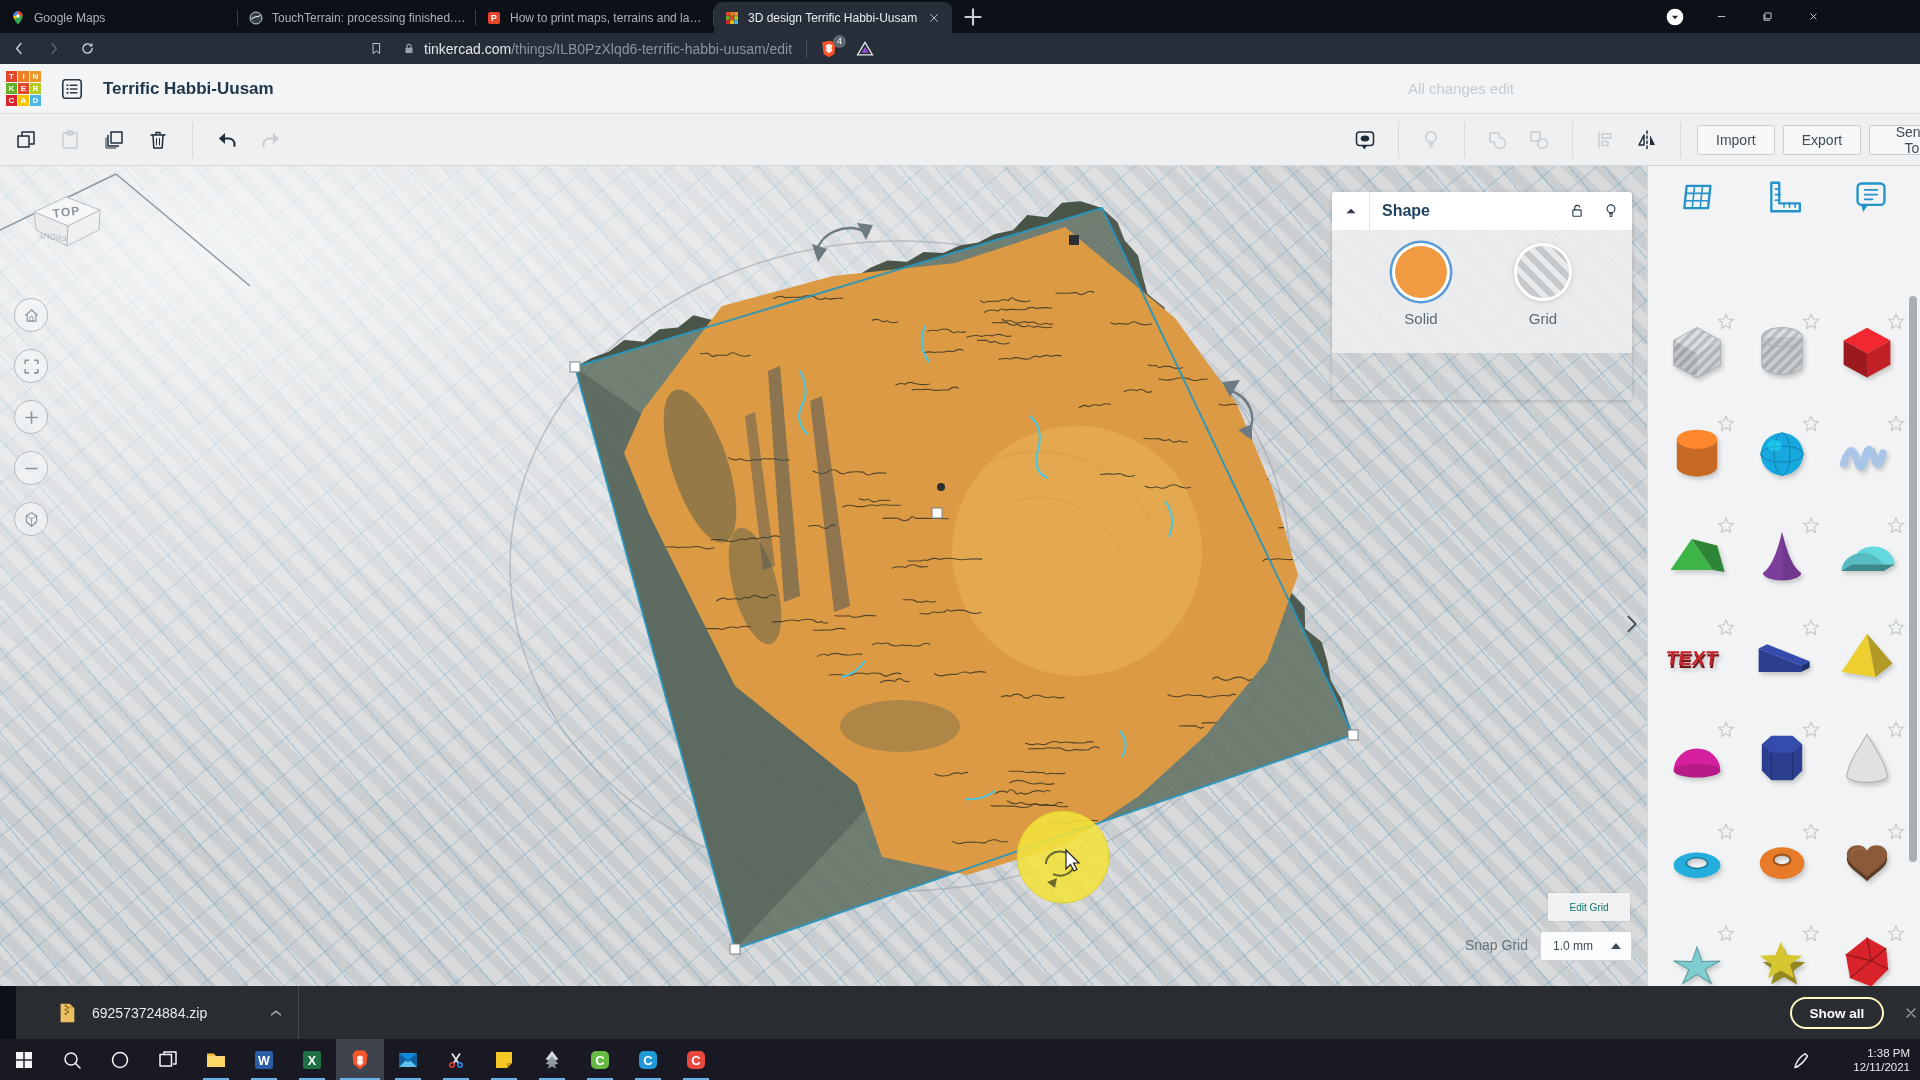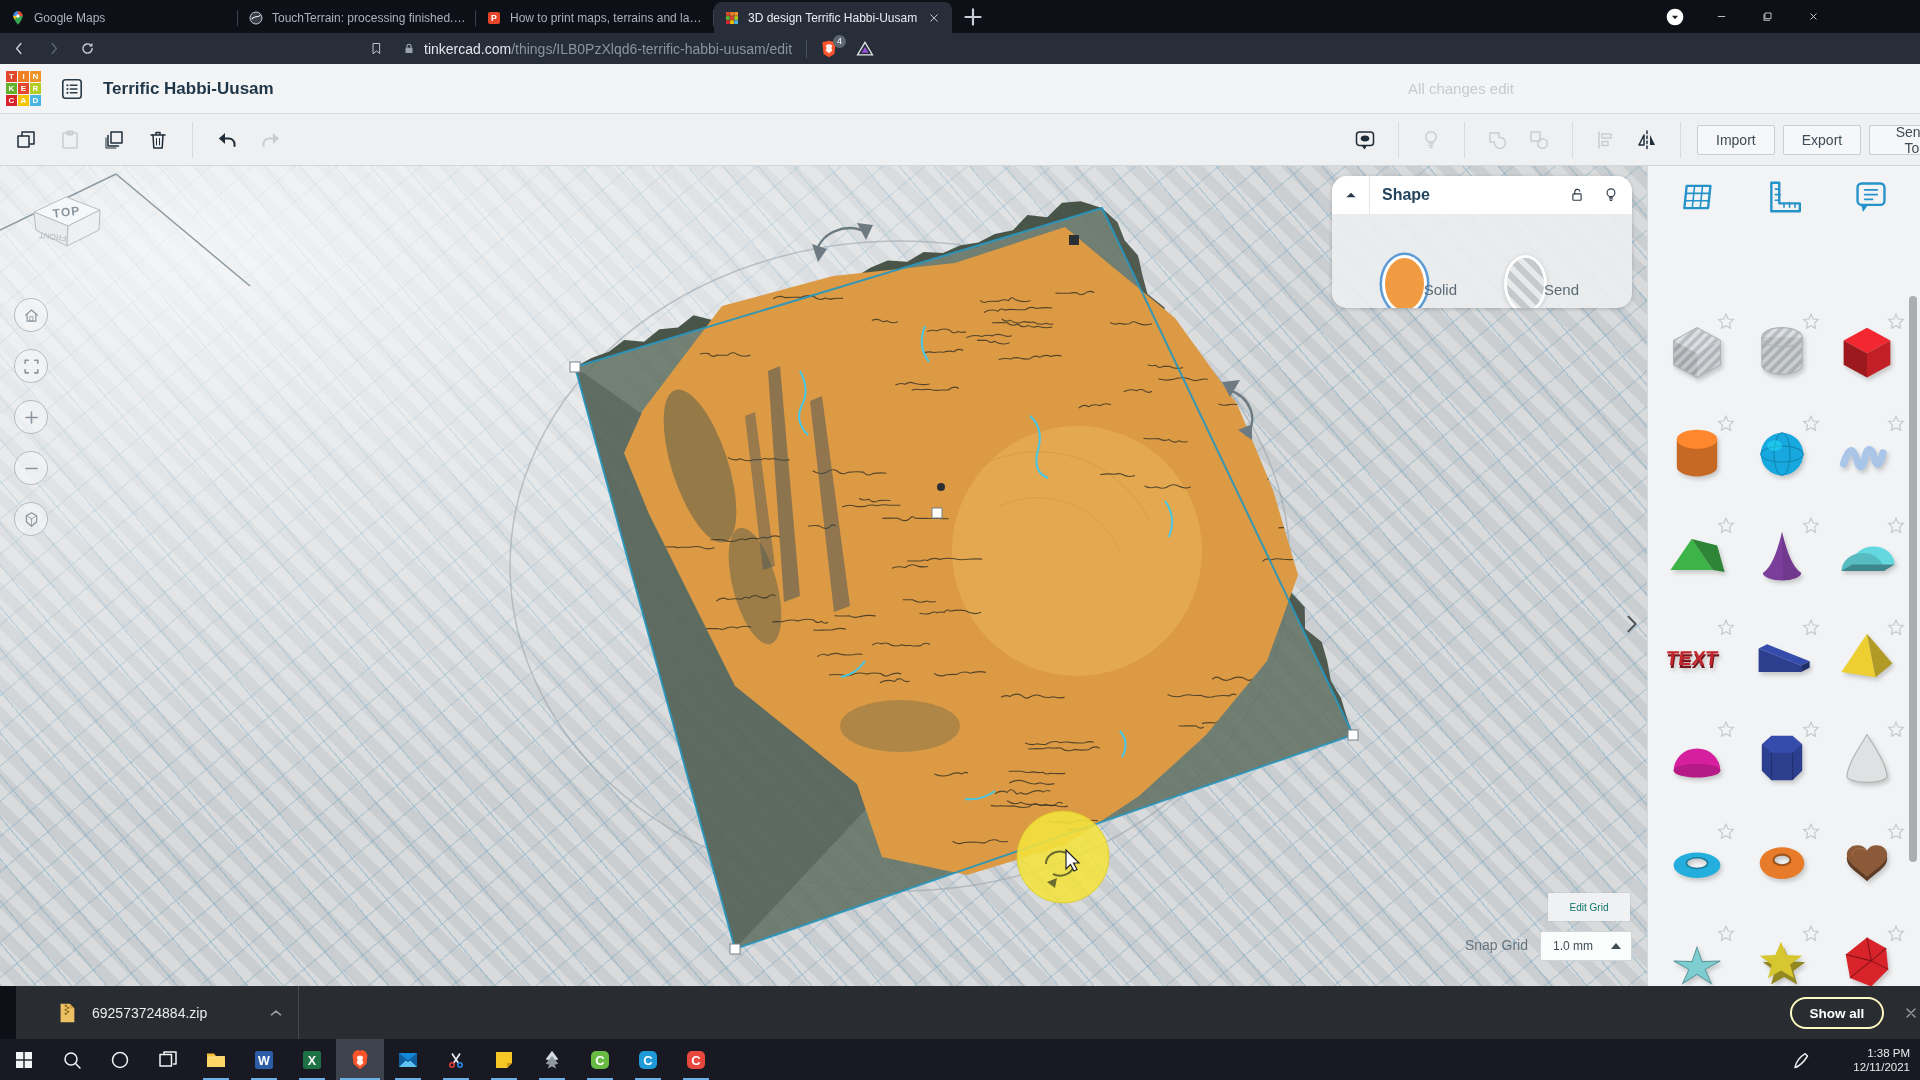--- a/index.html
+++ b/index.html
@@ -78,29 +78,29 @@
       repeating-linear-gradient(45deg,#d8dadc 0 11px,#cbced1 11px 22px);}
   #scene{position:absolute;left:0;top:0}
   #viewcube{left:26px;top:22px;width:88px;height:70px}
   #navcol{left:14px;top:132px;width:36px;display:flex;flex-direction:column;gap:17px;position:absolute}
   .navbtn{width:34px;height:34px;border-radius:50%;border:1px solid #b5bcc2;background:rgba(246,248,249,.55);color:#8a949c;display:flex;align-items:center;justify-content:center}
   .navbtn svg{width:19px;height:19px}
   #expand-chevron{left:1620px;top:438px;width:24px;height:40px;color:#474f54;font-size:0;position:absolute}
   #expand-chevron svg{width:22px;height:30px}
 
   
-  #shapepanel{left:1332px;top:10px;width:300px;height:132px;border-radius:15px;overflow:hidden;box-shadow:0 1px 4px rgba(0,0,0,.18)}
+  #shapepanel{left:1332px;top:26px;width:300px;height:208px;border-radius:3px;overflow:hidden;box-shadow:0 1px 4px rgba(0,0,0,.18)}
   #sp-head{height:38px;background:#fff;display:flex;align-items:center}
   #sp-caret{width:38px;height:38px;color:#2c3b4a;border-right:1px solid #e3e6e8}
   #sp-caret svg{width:16px;height:16px}
   #sp-title{margin-left:12px;font-size:16px;font-weight:600;color:#23445d;flex:1}
   .sp-hic{width:26px;height:26px;color:#2c3b4a;margin-right:8px}
   .sp-hic svg{width:18px;height:18px}
   #sp-body{height:123px;background:rgba(235,237,238,.94);display:flex;justify-content:center;gap:50px;padding-top:16px}
-  .swatch-wrap{display:flex;flex-direction:row;align-items:center;width:72px}
+  .swatch-wrap{display:flex;flex-direction:column;align-items:center;width:72px}
   .swatch{width:52px;height:52px;border-radius:50%}
   #swatch-solid{background:#f09b41;box-shadow:0 0 0 3px #fff,0 0 0 5.5px #5b9bd5}
   #swatch-hole{background:repeating-linear-gradient(45deg,#c6c9cb 0 6px,#e7e9ea 6px 12px);box-shadow:0 0 0 3px #fff,0 1px 5px 3px rgba(0,0,0,.15)}
   .swatch-label{margin-top:12px;font-size:15px;color:#5b6b77}
 
   
   #edit-grid-btn{left:1548px;top:727px;width:82px;height:28px;background:#f0f1f2;border-radius:0;color:#0f766e;font-size:10px;display:flex;align-items:center;justify-content:center;position:absolute;box-shadow:0 0 0 1px rgba(0,0,0,.04)}
   #snap-label{left:1418px;top:771px;width:110px;text-align:right;font-size:14px;color:#66747e;position:absolute}
   #snap-dd{left:1540px;top:765px;width:92px;height:30px;background:#fbfcfc;border:1px solid #d0d4d7;border-radius:2px;display:flex;align-items:center;position:absolute}
   #snap-value{flex:1;padding-left:12px;font-size:12px;color:#3f4d57}
@@ -672,21 +672,21 @@
             </svg>
           </span>
       </div>
       <div id="sp-body">
         <div class="swatch-wrap">
           <div class="swatch" id="swatch-solid"></div>
           <div class="swatch-label">Solid</div>
         </div>
         <div class="swatch-wrap">
           <div class="swatch" id="swatch-hole"></div>
-          <div class="swatch-label">Send</div>
+          <div class="swatch-label">Grid</div>
         </div>
       </div>
     </div>
 
     <div id="edit-grid-btn">Edit Grid</div>
     <div id="snap-label">Snap Grid</div>
     <div id="snap-dd">
       <span id="snap-value">1.0 mm</span>
       <span id="snap-caret"></span>
     </div>

